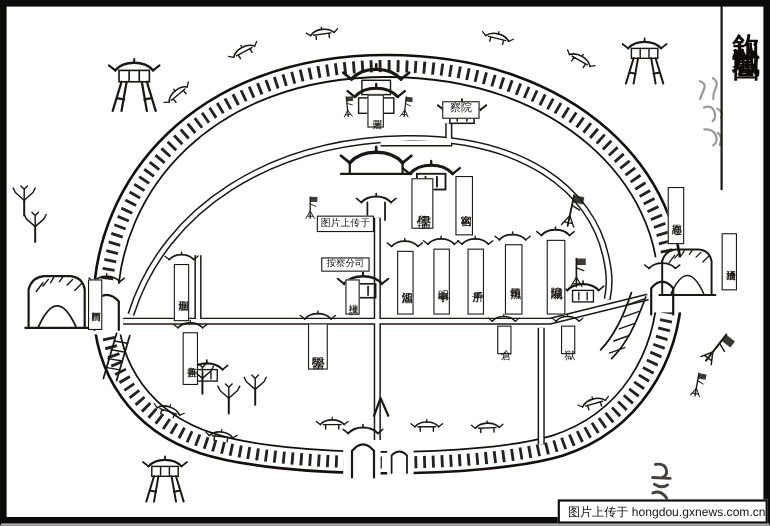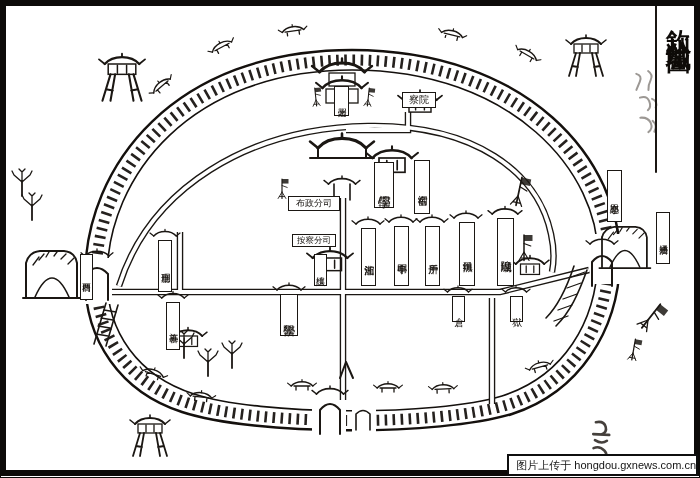--- a/index.html
+++ b/index.html
@@ -16,21 +16,21 @@
   .street-o{stroke:#1b1713;stroke-width:6.5;fill:none;stroke-linecap:butt;}
   .street-i{stroke:#ffffff;stroke-width:3.8;fill:none;stroke-linecap:butt;}
   .sealink{stroke:#4a443c;stroke-width:2;fill:none;opacity:.55;stroke-linecap:round;}
   .sealdark{stroke:#241f1a;stroke-width:2.6;fill:none;opacity:.85;stroke-linecap:round;}
   .vlabel{position:absolute;z-index:2;writing-mode:vertical-rl;text-orientation:upright;
           background:#fff;border:1.5px solid #1b1713;color:#15110d;line-height:1.05;
           display:flex;align-items:center;justify-content:center;box-sizing:border-box;
           font-family:"DejaVu Serif", serif;}
   .hlabel{position:absolute;z-index:2;background:#fff;border:1.5px solid #1b1713;color:#15110d;
           display:flex;align-items:center;justify-content:center;box-sizing:border-box;
-          line-height:1;font-family:Liberation Serif, serif;}
+          line-height:1;font-family:Liberation Mono, monospace;}
   .map-title{position:absolute;z-index:2;writing-mode:vertical-rl;text-orientation:upright;
           left:659px;top:10px;width:36px;height:170px;font-size:25px;font-weight:bold;
           letter-spacing:7px;color:#0e0b08;font-family:"DejaVu Serif", serif;}
   .watermark{position:absolute;z-index:5;left:507px;top:454px;width:191px;height:22px;
           background:#fff;border:2px solid #0f0f0f;box-sizing:border-box;
           display:flex;align-items:center;justify-content:flex-end;
           font:11px "Liberation Sans", sans-serif;color:#141414;white-space:nowrap;}
 </style>
 </head>
 <body>
@@ -212,21 +212,21 @@
     <rect x="0.5" y="0.5" width="699" height="477" fill="none" stroke="#0d0b09" stroke-width="1"></rect>
   </g>
 </svg>
 
 <div class="map-title">欽州城圖</div>
 
 <div class="vlabel" style="left:334px;top:86px;width:15px;height:30px;font-size:9px;">州署</div>
 <div class="hlabel" style="left:402px;top:92px;width:34px;height:16px;font-size:10px;">察院</div>
 <div class="vlabel" style="left:374px;top:162px;width:20px;height:46px;font-size:13px;">儒學</div>
 <div class="vlabel" style="left:414px;top:160px;width:16px;height:54px;font-size:10px;">名宦祠</div>
-<div class="hlabel" style="left:288px;top:196px;width:52px;height:15px;font-size:9px;">布政分司</div>
+<div class="hlabel" style="left:288px;top:196px;width:52px;height:15px;font-size:9px;">图片上传于</div>
 <div class="hlabel" style="left:292px;top:234px;width:44px;height:13px;font-size:8.5px;">按察分司</div>
 <div class="vlabel" style="left:314px;top:254px;width:13px;height:32px;font-size:8.5px;">譙樓</div>
 <div class="vlabel" style="left:361px;top:228px;width:15px;height:58px;font-size:10px;">湘江舘</div>
 <div class="vlabel" style="left:394px;top:226px;width:15px;height:60px;font-size:10px;">申明亭</div>
 <div class="vlabel" style="left:425px;top:226px;width:15px;height:60px;font-size:10px;">千戶所</div>
 <div class="vlabel" style="left:459px;top:222px;width:16px;height:64px;font-size:10px;">鎮撫司</div>
 <div class="vlabel" style="left:497px;top:218px;width:17px;height:68px;font-size:11px;">城隍廟</div>
 <div class="vlabel" style="left:158px;top:240px;width:14px;height:52px;font-size:9px;">理刑廳</div>
 <div class="vlabel" style="left:166px;top:302px;width:14px;height:48px;font-size:9px;">旌善亭</div>
 <div class="vlabel" style="left:280px;top:294px;width:18px;height:42px;font-size:12px;">醫學</div>

